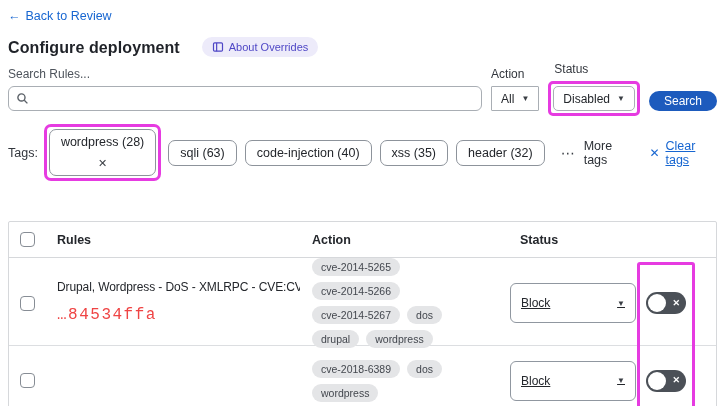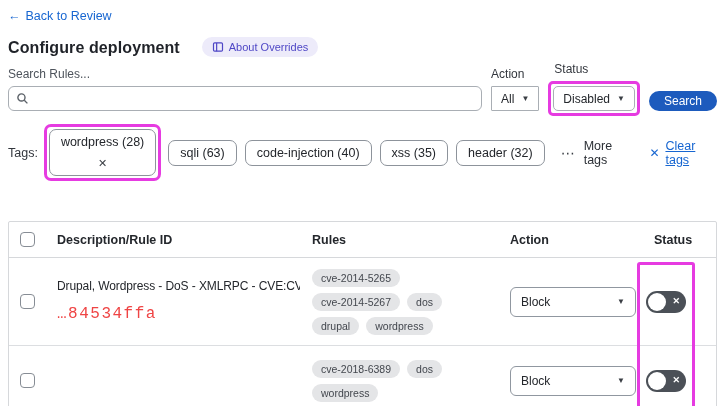--- a/index.html
+++ b/index.html
@@ -91,23 +91,23 @@
   .desc-cell { padding-left: 8px; padding-right: 4px; line-height: 1.4; }
   .desc-line { font-size: 12px; color: #24272c; white-space: nowrap; overflow: hidden; letter-spacing: -0.1px; }
   .rule-id { font-family: "Liberation Mono", "DejaVu Sans Mono", monospace; font-size: 16px; letter-spacing: 1.5px; margin-top: 8px; color: #ef4444; }
   .tags-cell { padding-left: 8px; padding-right: 10px; display: flex; flex-wrap: wrap; gap: 6px 7px; }
   .pill {
     background: #e4e5e7; color: #43474e; border-radius: 9px;
     font-size: 10.5px; padding: 3px 9px; white-space: nowrap;
   }
   .action-cell { padding-left: 8px; }
   .action-select {
-    width: 126px; height: 30px; border: 1px solid #9097a0; border-radius: 6px;
+    width: 126px; height: 40px; border: 1px solid #9097a0; border-radius: 6px;
     display: flex; align-items: center; justify-content: space-between;
-    padding: 0 10px; font-size: 12px; cursor: pointer; background: #fff;
+    padding: 0 10px; font-size: 12px; cursor: pointer; background: #fff; text-decoration: underline;
   }
   .status-cell { padding-left: 10px; }
   .toggle {
     width: 40px; height: 22px; background: #4b5057; border-radius: 11px;
     position: relative; cursor: pointer; display: flex; align-items: center;
   }
   .knob {
     width: 18px; height: 18px; background: #fff; border-radius: 50%;
     position: absolute; left: 2px; top: 2px;
   }
@@ -211,36 +211,36 @@
   </span>
 </div>
 
 
 <div class="rules-table">
 
   <div class="t-grid t-header">
     <div>
         <div class="cb"></div>
       </div>
-    <div class="col-pad">Description/Rule ID</div>
     <div class="col-pad">Rules</div>
     <div class="col-pad">Action</div>
     <div class="col-status-h">Status</div>
   </div>
 
   <div class="t-grid t-row r1">
     <div>
         <div class="cb"></div>
       </div>
     <div class="desc-cell">
       <div class="desc-line">Drupal, Wordpress - DoS - XMLRPC - CVE:CVE-2...</div>
       <div class="rule-id">…84534ffa</div>
     </div>
     <div class="tags-cell">
       <span class="pill">cve-2014-5265</span>
+      <span class="pill">cve-2014-5266</span>
       <span class="pill">cve-2014-5267</span>
       <span class="pill">dos</span>
       <span class="pill">drupal</span>
       <span class="pill">wordpress</span>
     </div>
     <div class="action-cell">
       <div class="action-select">
         <span>Block</span>
         <span class="caret">▼</span>
       </div>

